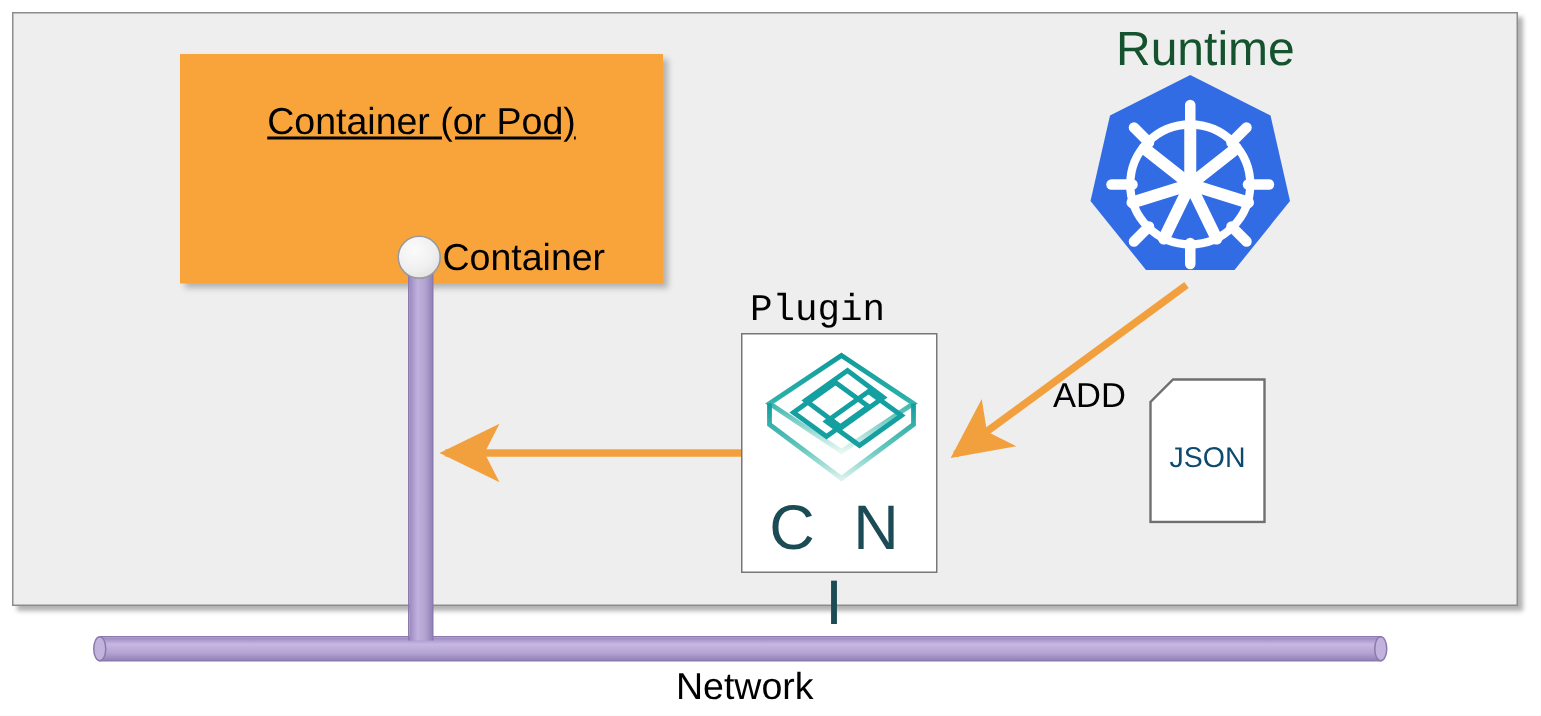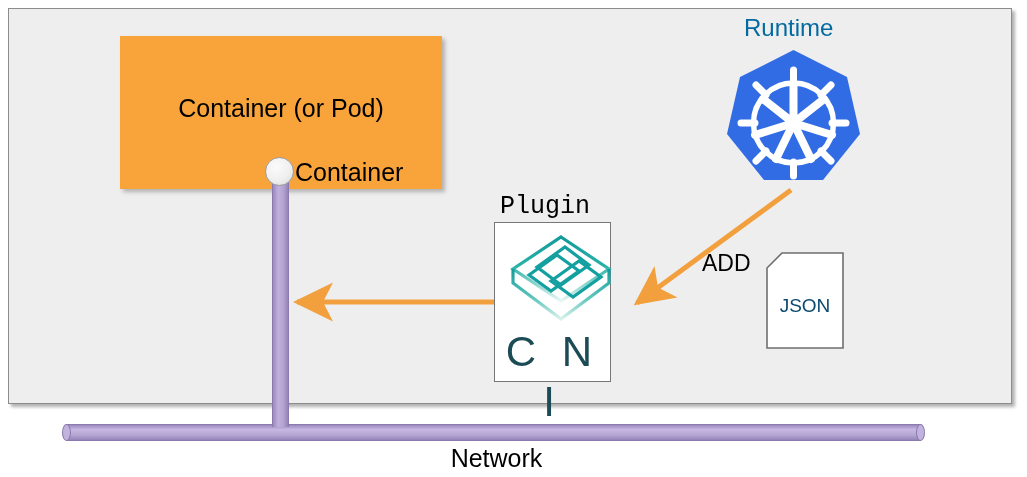--- a/index.html
+++ b/index.html
@@ -41,24 +41,25 @@
     height: 153px;
     background: #f9a43b;
     box-shadow: 3px 3px 4px rgba(0,0,0,0.25);
   }
   .container-label {
     position: absolute;
     left: 0;
     top: 0;
     width: 100%;
     text-align: center;
-    margin-top: 58px;
+    margin-top: 31px;
     font-size: 25px;
     color: #000000;
     white-space: nowrap;
+    text-decoration: underline;
   }
 
   
   .iface-tube {
     position: absolute;
     left: 272px;
     top: 174px;
     width: 17px;
     height: 253px;
     background: linear-gradient(to right, #9b89bf 0%, #c0b0dd 35%, #b3a3d1 70%, #9383b8 100%);
@@ -138,21 +139,21 @@
     top: 192px;
     font-size: 25px;
     color: #000000;
     white-space: nowrap;
     font-family: Liberation Mono, monospace;
   }
   .cni-box {
     position: absolute;
     left: 494px;
     top: 222px;
-    width: 117px;
+    width: 131px;
     height: 160px;
     background: #ffffff;
     border: 1px solid #777777;
     box-sizing: border-box;
   }
   .cni-mark {
     position: absolute;
     left: 10px;
     top: 6px;
     width: 112px;
@@ -169,22 +170,22 @@
     color: #1b4b55;
     font-weight: 300;
     line-height: 50px;
   }
 
   
   .runtime-label {
     position: absolute;
     left: 744px;
     top: 14px;
-    font-size: 24px;
-    color: #0369a1;
+    font-size: 32px;
+    color: #14532d;
     white-space: nowrap;
   }
   .k8s-logo {
     position: absolute;
     left: 721px;
     top: 46px;
     width: 145px;
     height: 142px;
   }
 

